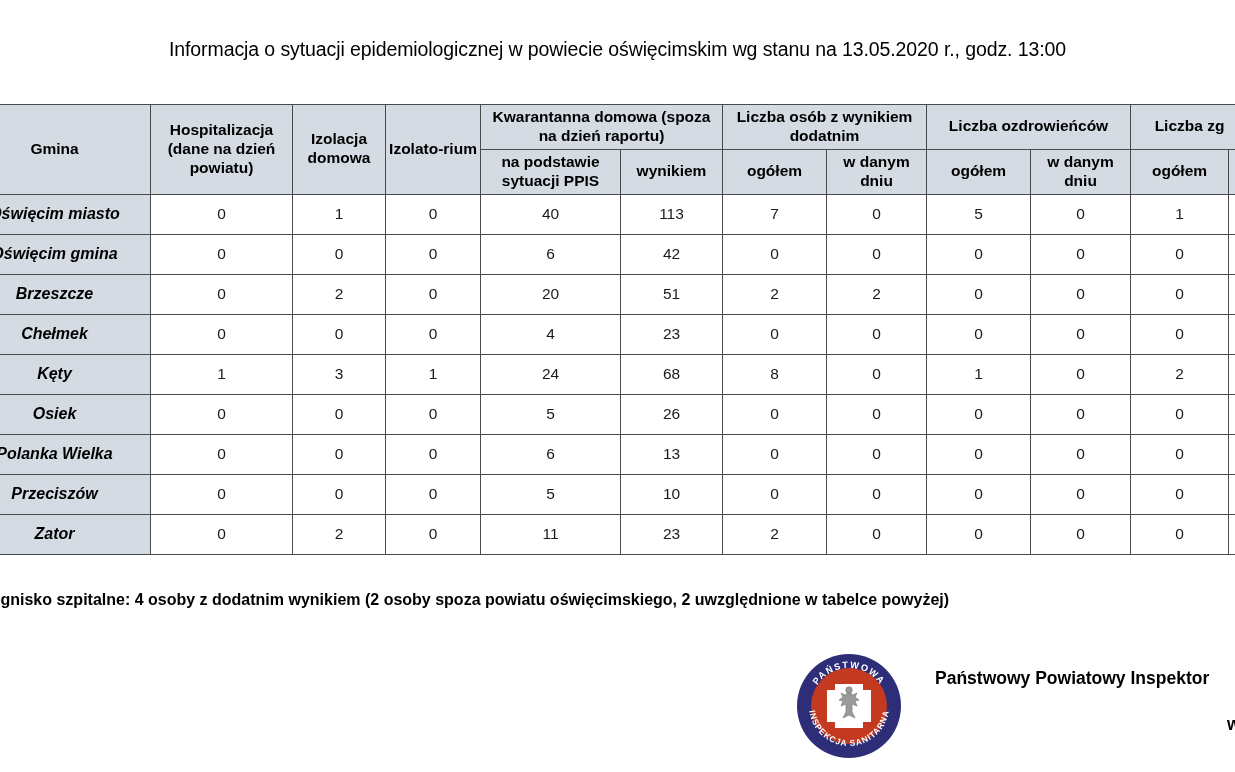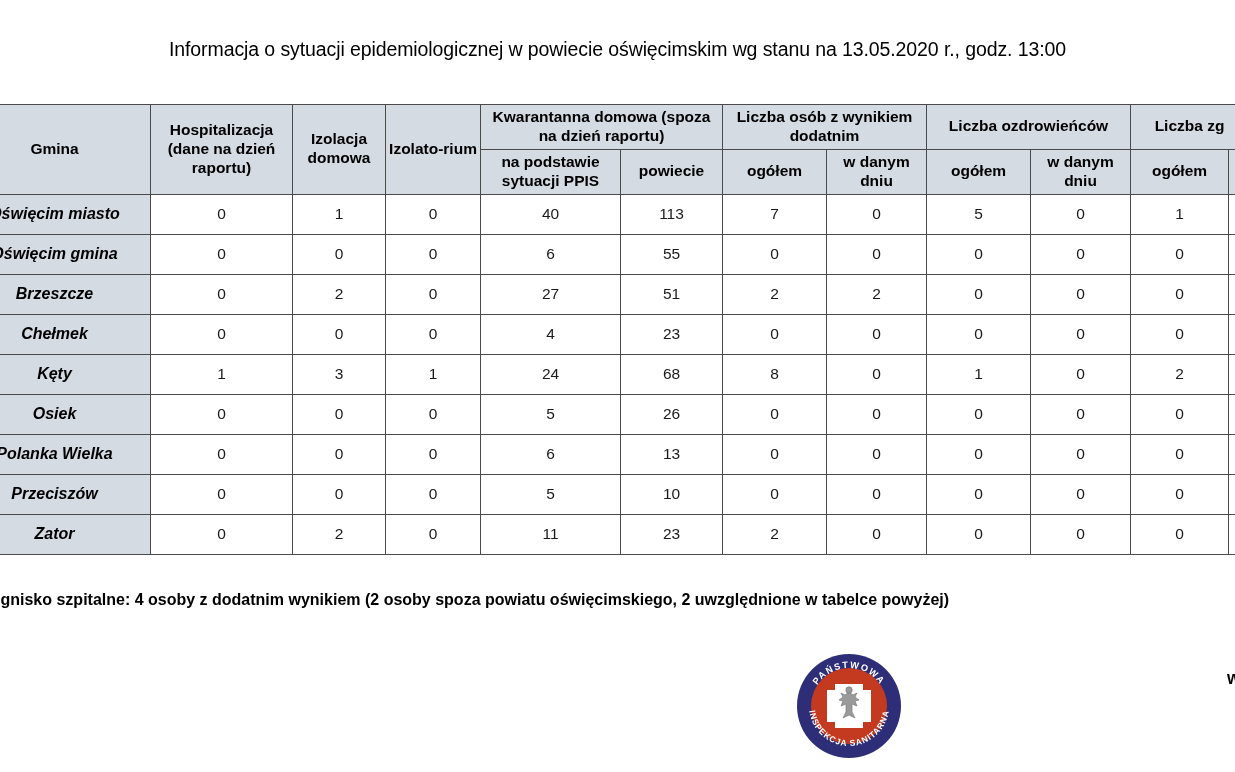--- a/index.html
+++ b/index.html
@@ -145,31 +145,31 @@
     <col class="c-dodog">
         <col class="c-dodwd">
     <col class="c-ozdog">
         <col class="c-ozdwd">
     <col class="c-zgog">
         <col class="c-zgwd">
   </colgroup>
   <thead>
     <tr>
       <th rowspan="2">Gmina</th>
-      <th rowspan="2">Hospitalizacja (dane na dzień raportu)</th>
+      <th rowspan="2">Hospitalizacja (dane na dzień powiatu)</th>
       <th rowspan="2">Izolacja domowa</th>
       <th rowspan="2">Izolato-rium</th>
       <th colspan="2">Kwarantanna domowa (spoza na dzień raportu)</th>
       <th colspan="2">Liczba osób z wynikiem dodatnim</th>
       <th colspan="2">Liczba ozdrowieńców</th>
       <th colspan="2">Liczba zg</th>
     </tr>
     <tr>
       <th>na podstawie sytuacji PPIS</th>
-      <th>powiecie</th>
+      <th>wynikiem</th>
       <th>ogółem</th>
       <th>w danym dniu</th>
       <th>ogółem</th>
       <th>w danym dniu</th>
       <th>ogółem</th>
       <th></th>
     </tr>
   </thead>
   <tbody id="report-body">
         <tr>
@@ -185,34 +185,34 @@
           <td>0</td>
           <td>1</td>
           <td></td>
         </tr>
         <tr>
           <th class="row-label">Oświęcim gmina</th>
           <td>0</td>
           <td>0</td>
           <td>0</td>
           <td>6</td>
-          <td>55</td>
+          <td>42</td>
           <td>0</td>
           <td>0</td>
           <td>0</td>
           <td>0</td>
           <td>0</td>
           <td></td>
         </tr>
         <tr>
           <th class="row-label">Brzeszcze</th>
           <td>0</td>
           <td>2</td>
           <td>0</td>
-          <td>27</td>
+          <td>20</td>
           <td>51</td>
           <td>2</td>
           <td>2</td>
           <td>0</td>
           <td>0</td>
           <td>0</td>
           <td></td>
         </tr>
         <tr>
           <th class="row-label">Chełmek</th>
@@ -331,15 +331,16 @@
       <text font-family="'Liberation Sans', sans-serif" font-size="9.2" font-weight="bold" fill="#ffffff" letter-spacing="1.6">
         <textPath href="#arcTop" startOffset="50%" text-anchor="middle">PAŃSTWOWA</textPath>
       </text>
       <text font-family="'Liberation Sans', sans-serif" font-size="8.4" font-weight="bold" fill="#ffffff" letter-spacing="0.9">
         <textPath href="#arcBot" startOffset="50%" text-anchor="middle">INSPEKCJA SANITARNA</textPath>
       </text>
     </svg>
   </div>
 
   <div class="sign-text">
+    <span>Państwowy Powiatowy Inspektor</span>
     <span class="sign-line2">w O</span>
   </div>
 </div>
 
 </body></html>

